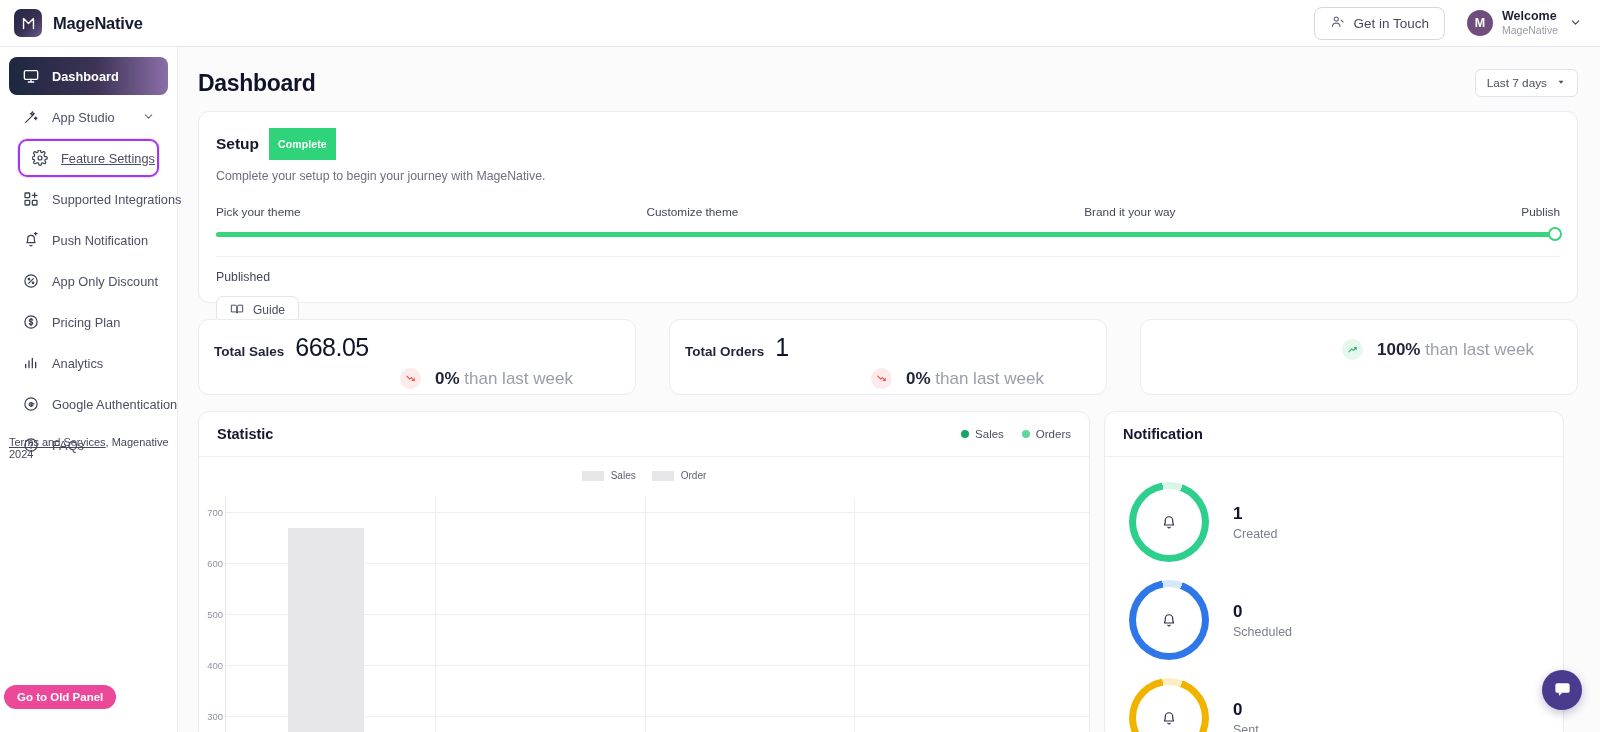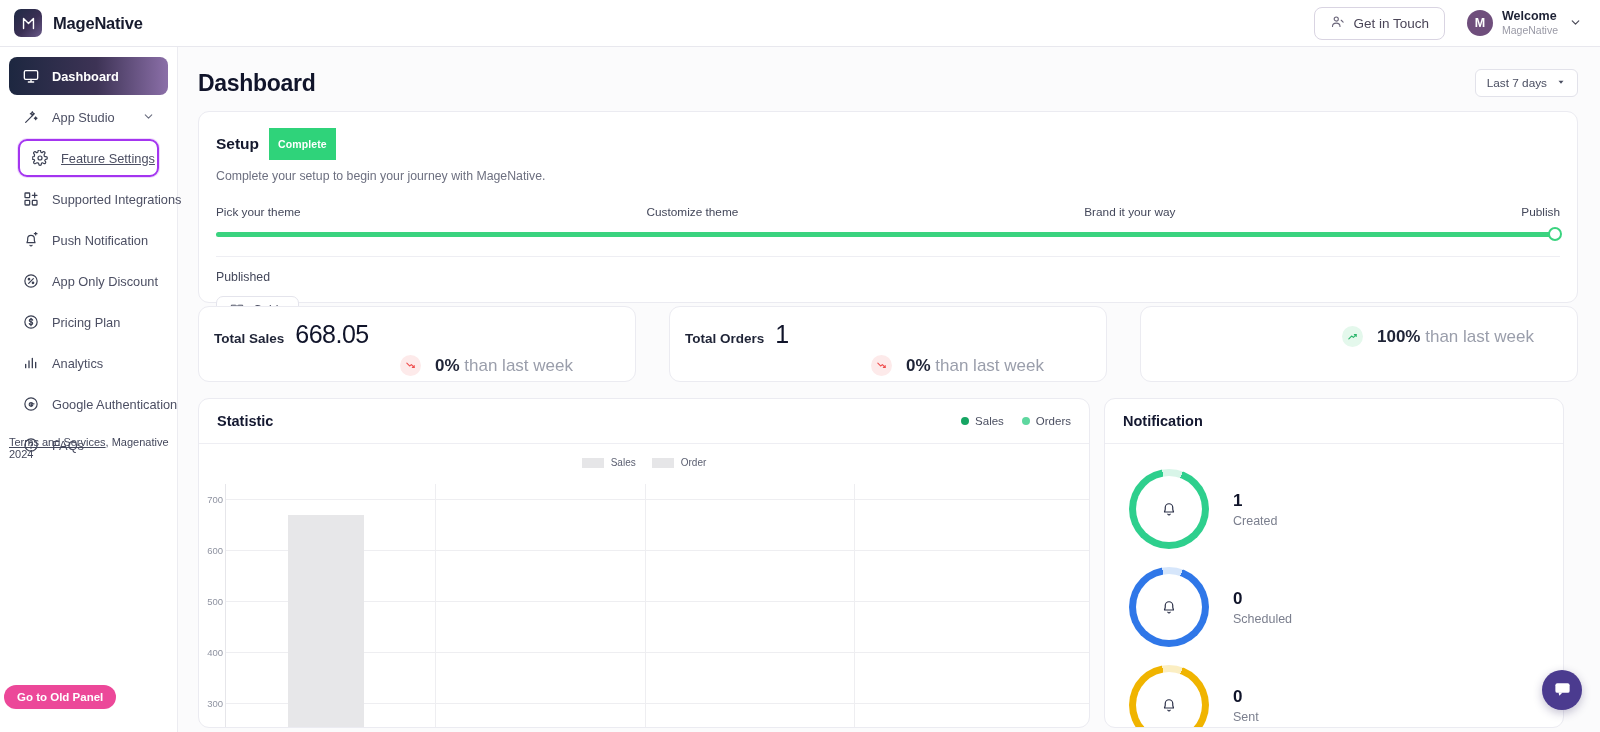--- a/index.html
+++ b/index.html
@@ -113,21 +113,21 @@
   }
   .setup-divider { margin-top: 15px; border-top: 1px solid #eeeef3; }
   .published { margin-top: 13px; font-size: 12.3px; color: #43475a; }
   .guide-btn {
     margin-top: 12px; display: inline-flex; align-items: center; gap: 9px;
     height: 28px; padding: 0 13px; background: #fff; border: 1px solid #e4e4ec;
     border-radius: 7px; font-size: 12px; color: #4a4e61; cursor: pointer;
   }
 
   
-  .stats { display: flex; gap: 33px; margin-top: 3px; }
+  .stats { display: flex; gap: 33px; margin-top: 16px; }
   .stat { flex: 1; height: 76px; padding: 13px 15px 0 15px; position: relative; }
   .stat-top { display: flex; align-items: baseline; gap: 11px; }
   .stat-label { font-size: 13.5px; font-weight: 600; color: #1f2437; }
   .stat-value { font-size: 25px; font-weight: 500; color: #10142a; letter-spacing: -0.5px; }
   .stat-bottom { display: flex; align-items: center; gap: 14px; margin-top: 6px; padding-left: 186px; }
   .trend-circle { width: 21px; height: 21px; border-radius: 50%; display: flex; align-items: center; justify-content: center; }
   .trend-down { background: #fdeaea; }
   .trend-up { background: #e4f8ec; }
   .stat-delta { font-size: 17px; color: #9a9eab; }
   .stat-delta b { color: #1f2437; font-weight: 700; }

